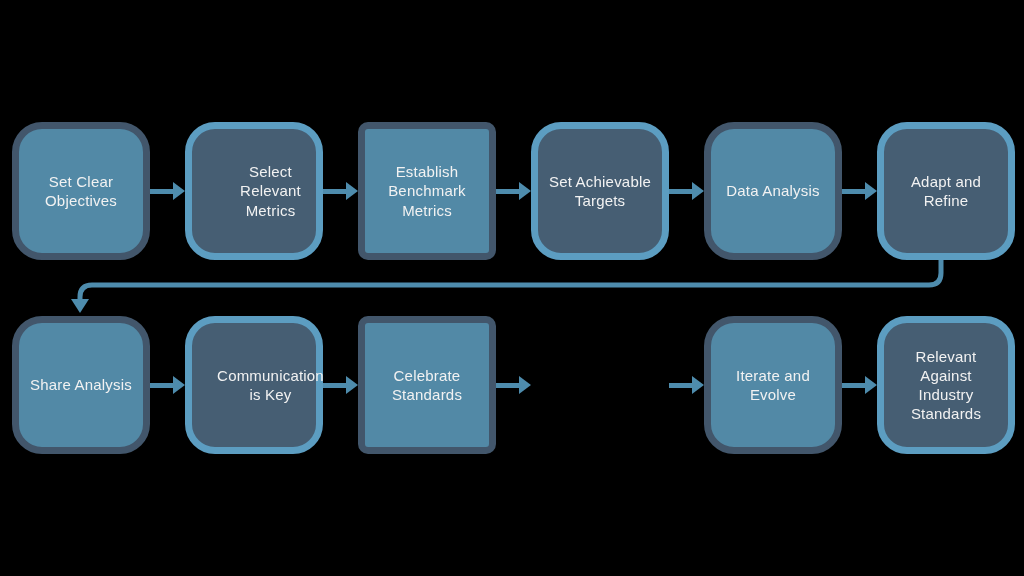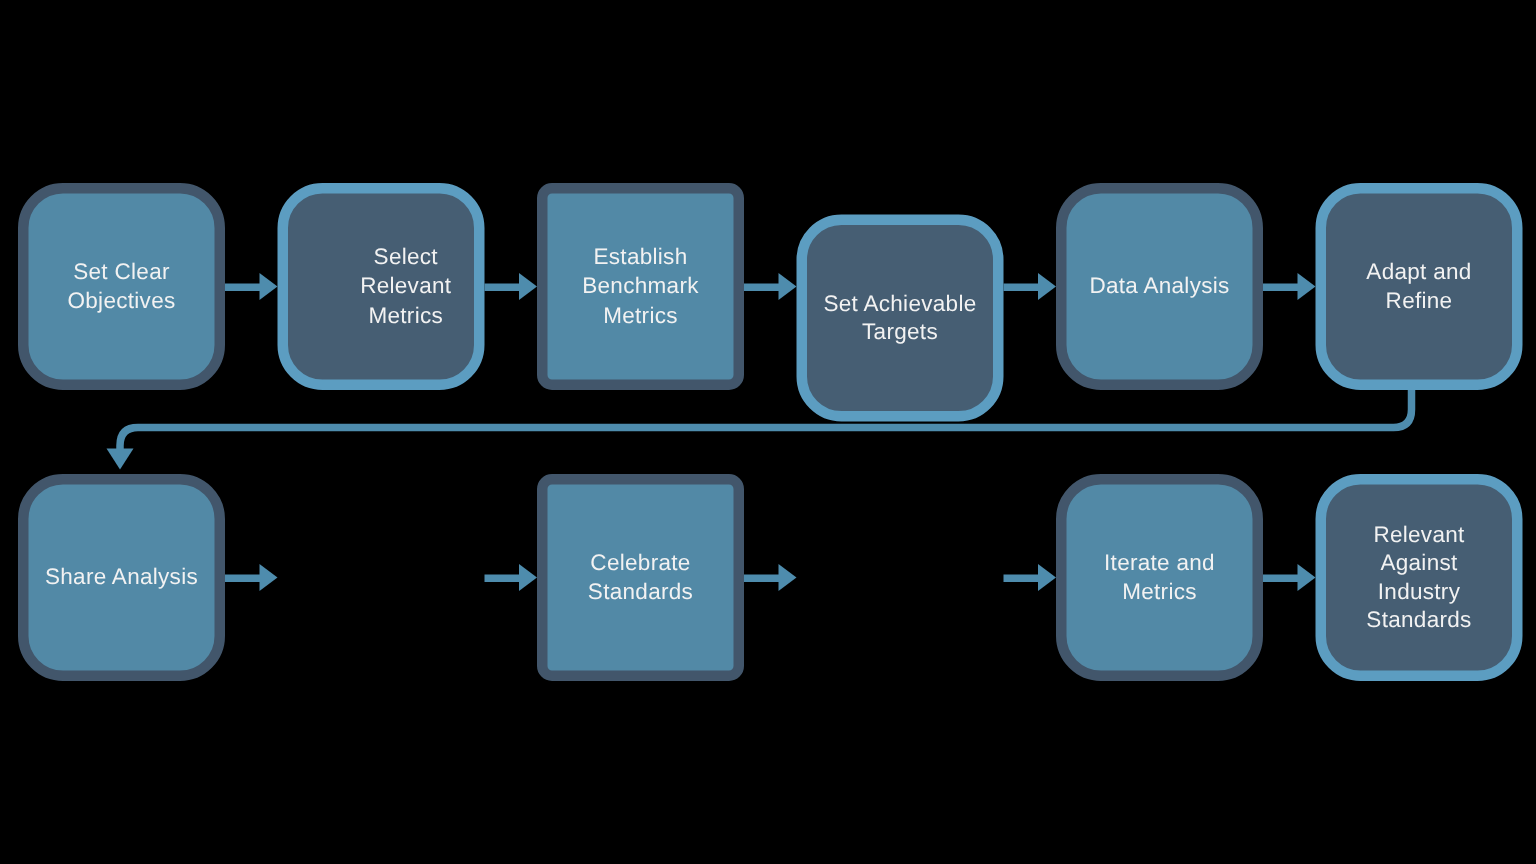--- a/index.html
+++ b/index.html
@@ -38,21 +38,21 @@
   }
   .step.dark {
     background: var(--dark-fill, #465E73);
     border: 7px solid var(--dark-box-border, #5C9DC1);
   }
   .row1 { top: 122px; }
   .row2 { top: 316px; }
   .c1 { left: 12px; }
   .c2 { left: 185px; padding-left: 43px; }
   .c3 { left: 358px; border-radius: 10px; }
-  .c4 { left: 531px; margin-top: 21px; }
+  .c4 { left: 531px; }
   .c5 { left: 704px; }
   .c6 { left: 877px; }
 
   .arrow {
     position: absolute;
     width: 35px;
     height: 18px;
   }
   .arrow .shaft {
     position: absolute;
@@ -133,25 +133,28 @@
       <div class="head"></div>
     </div>
   <div class="arrow arow1 a5">
       <div class="shaft"></div>
       <div class="head"></div>
     </div>
 
   <div class="step light row2 c1">
     <span>Share Analysis</span>
   </div>
+  <div class="step dark row2 c2">
+    <span>Communication is Key</span>
+  </div>
   <div class="step light row2 c3">
     <span>Celebrate Standards</span>
   </div>
   <div class="step light row2 c5">
-    <span>Iterate and Metrics</span>
+    <span>Iterate and Evolve</span>
   </div>
   <div class="step dark row2 c6">
     <span>Relevant Against Industry Standards</span>
   </div>
 
   <div class="arrow arow2 a1">
       <div class="shaft"></div>
       <div class="head"></div>
     </div>
   <div class="arrow arow2 a2">

